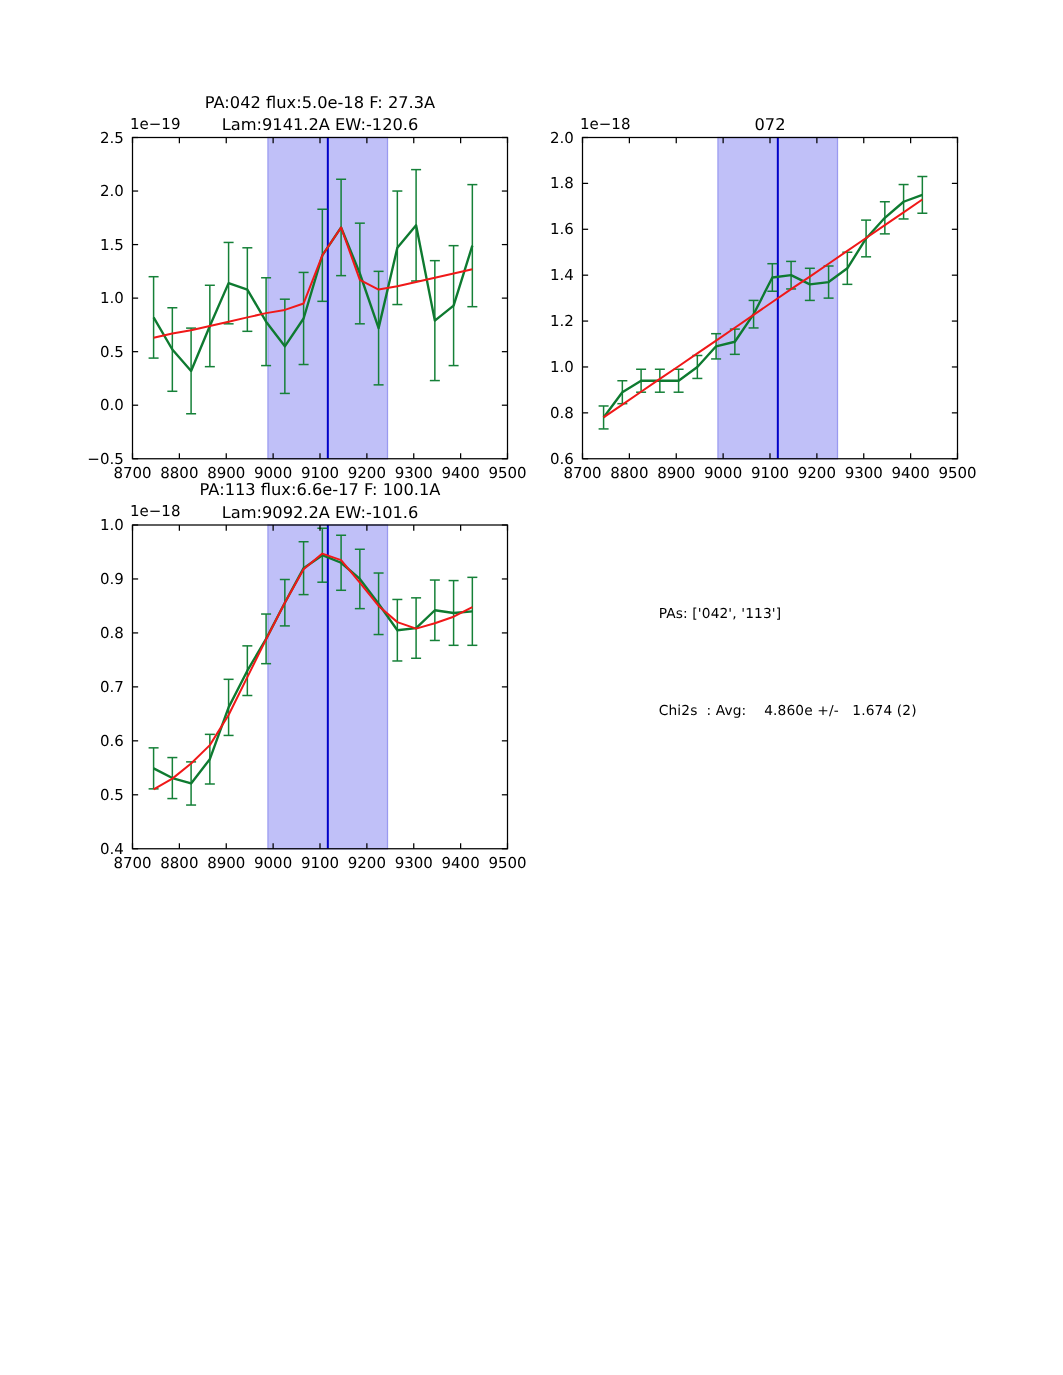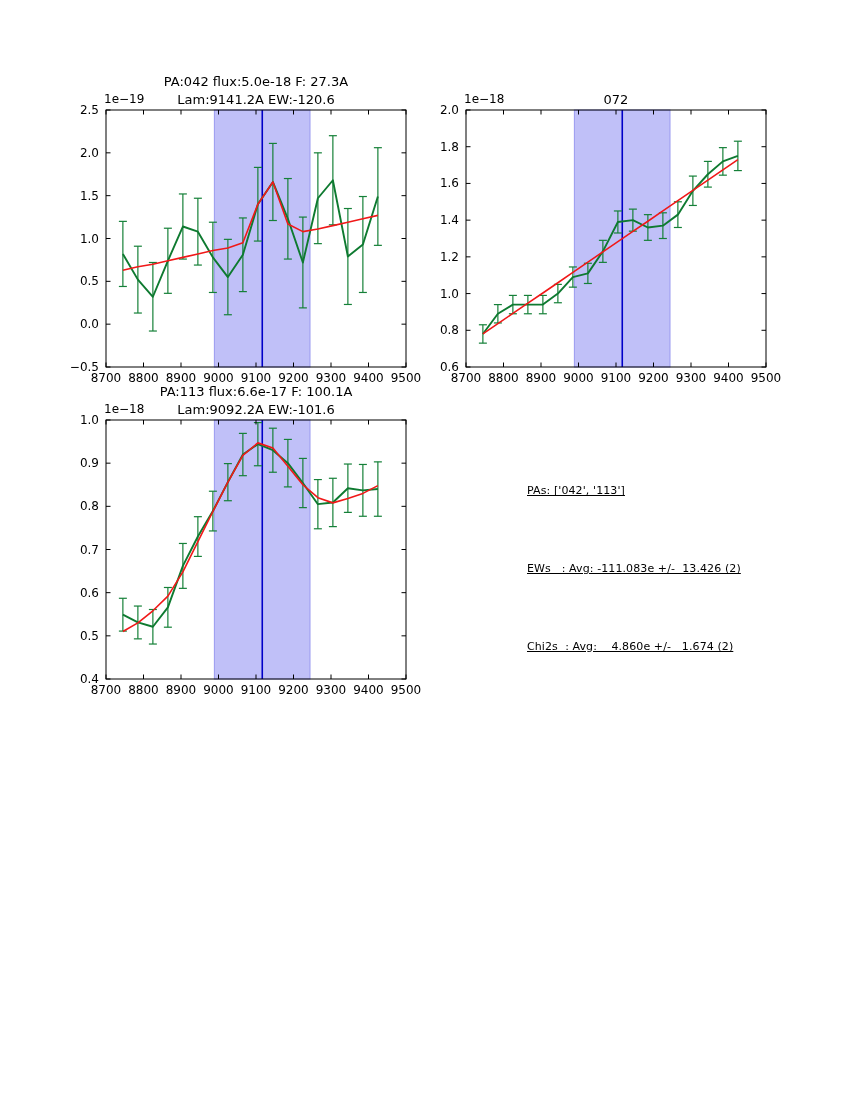--- a/index.html
+++ b/index.html
@@ -25,21 +25,20 @@
     left: 527px;
     top: 426px;
     font-size: 11px;
     color: #000000;
     line-height: 26px;
     white-space: pre;
     letter-spacing: 0.1px;
   }
   .stats-line {
     height: 26px;
-    text-decoration: underline;
   }
 </style>
 </head>
 <body>
 
 <div id="figure">
   <svg id="chart-svg" width="850" height="1100" viewBox="0 0 850 1100" xmlns="http://www.w3.org/2000/svg">
       <g>
         <rect x="214.375" y="110" width="95.625" height="257" fill="#c0c0f8" stroke="#9a9af0" stroke-width="1"></rect>
         <line x1="262.2625000000003" y1="110" x2="262.2625000000003" y2="367" stroke="#0000c8" stroke-width="1.6"></line>
@@ -392,16 +391,15 @@
           <text x="99" y="467.16666666666663" text-anchor="end">0.9</text>
           <text x="99" y="424" text-anchor="end">1.0</text>
         </g>
         <text x="104" y="413" font-size="12px" fill="#000000">1e−18</text>
         <text x="256" y="414" text-anchor="middle" font-size="13px" fill="#000000">Lam:9092.2A EW:-101.6</text>
         <text x="256" y="396" text-anchor="middle" font-size="13px" fill="#000000">PA:113 flux:6.6e-17 F: 100.1A</text>
       </g>
     </svg>
   <div id="stats-panel">
     <div class="stats-line">PAs: ['042', '113']</div>
-    <div class="stats-line">EWs   : Avg: -111.083e +/-  13.426 (2)</div>
     <div class="stats-line">Chi2s  : Avg:    4.860e +/-   1.674 (2)</div>
   </div>
 </div>
 
 </body></html>

